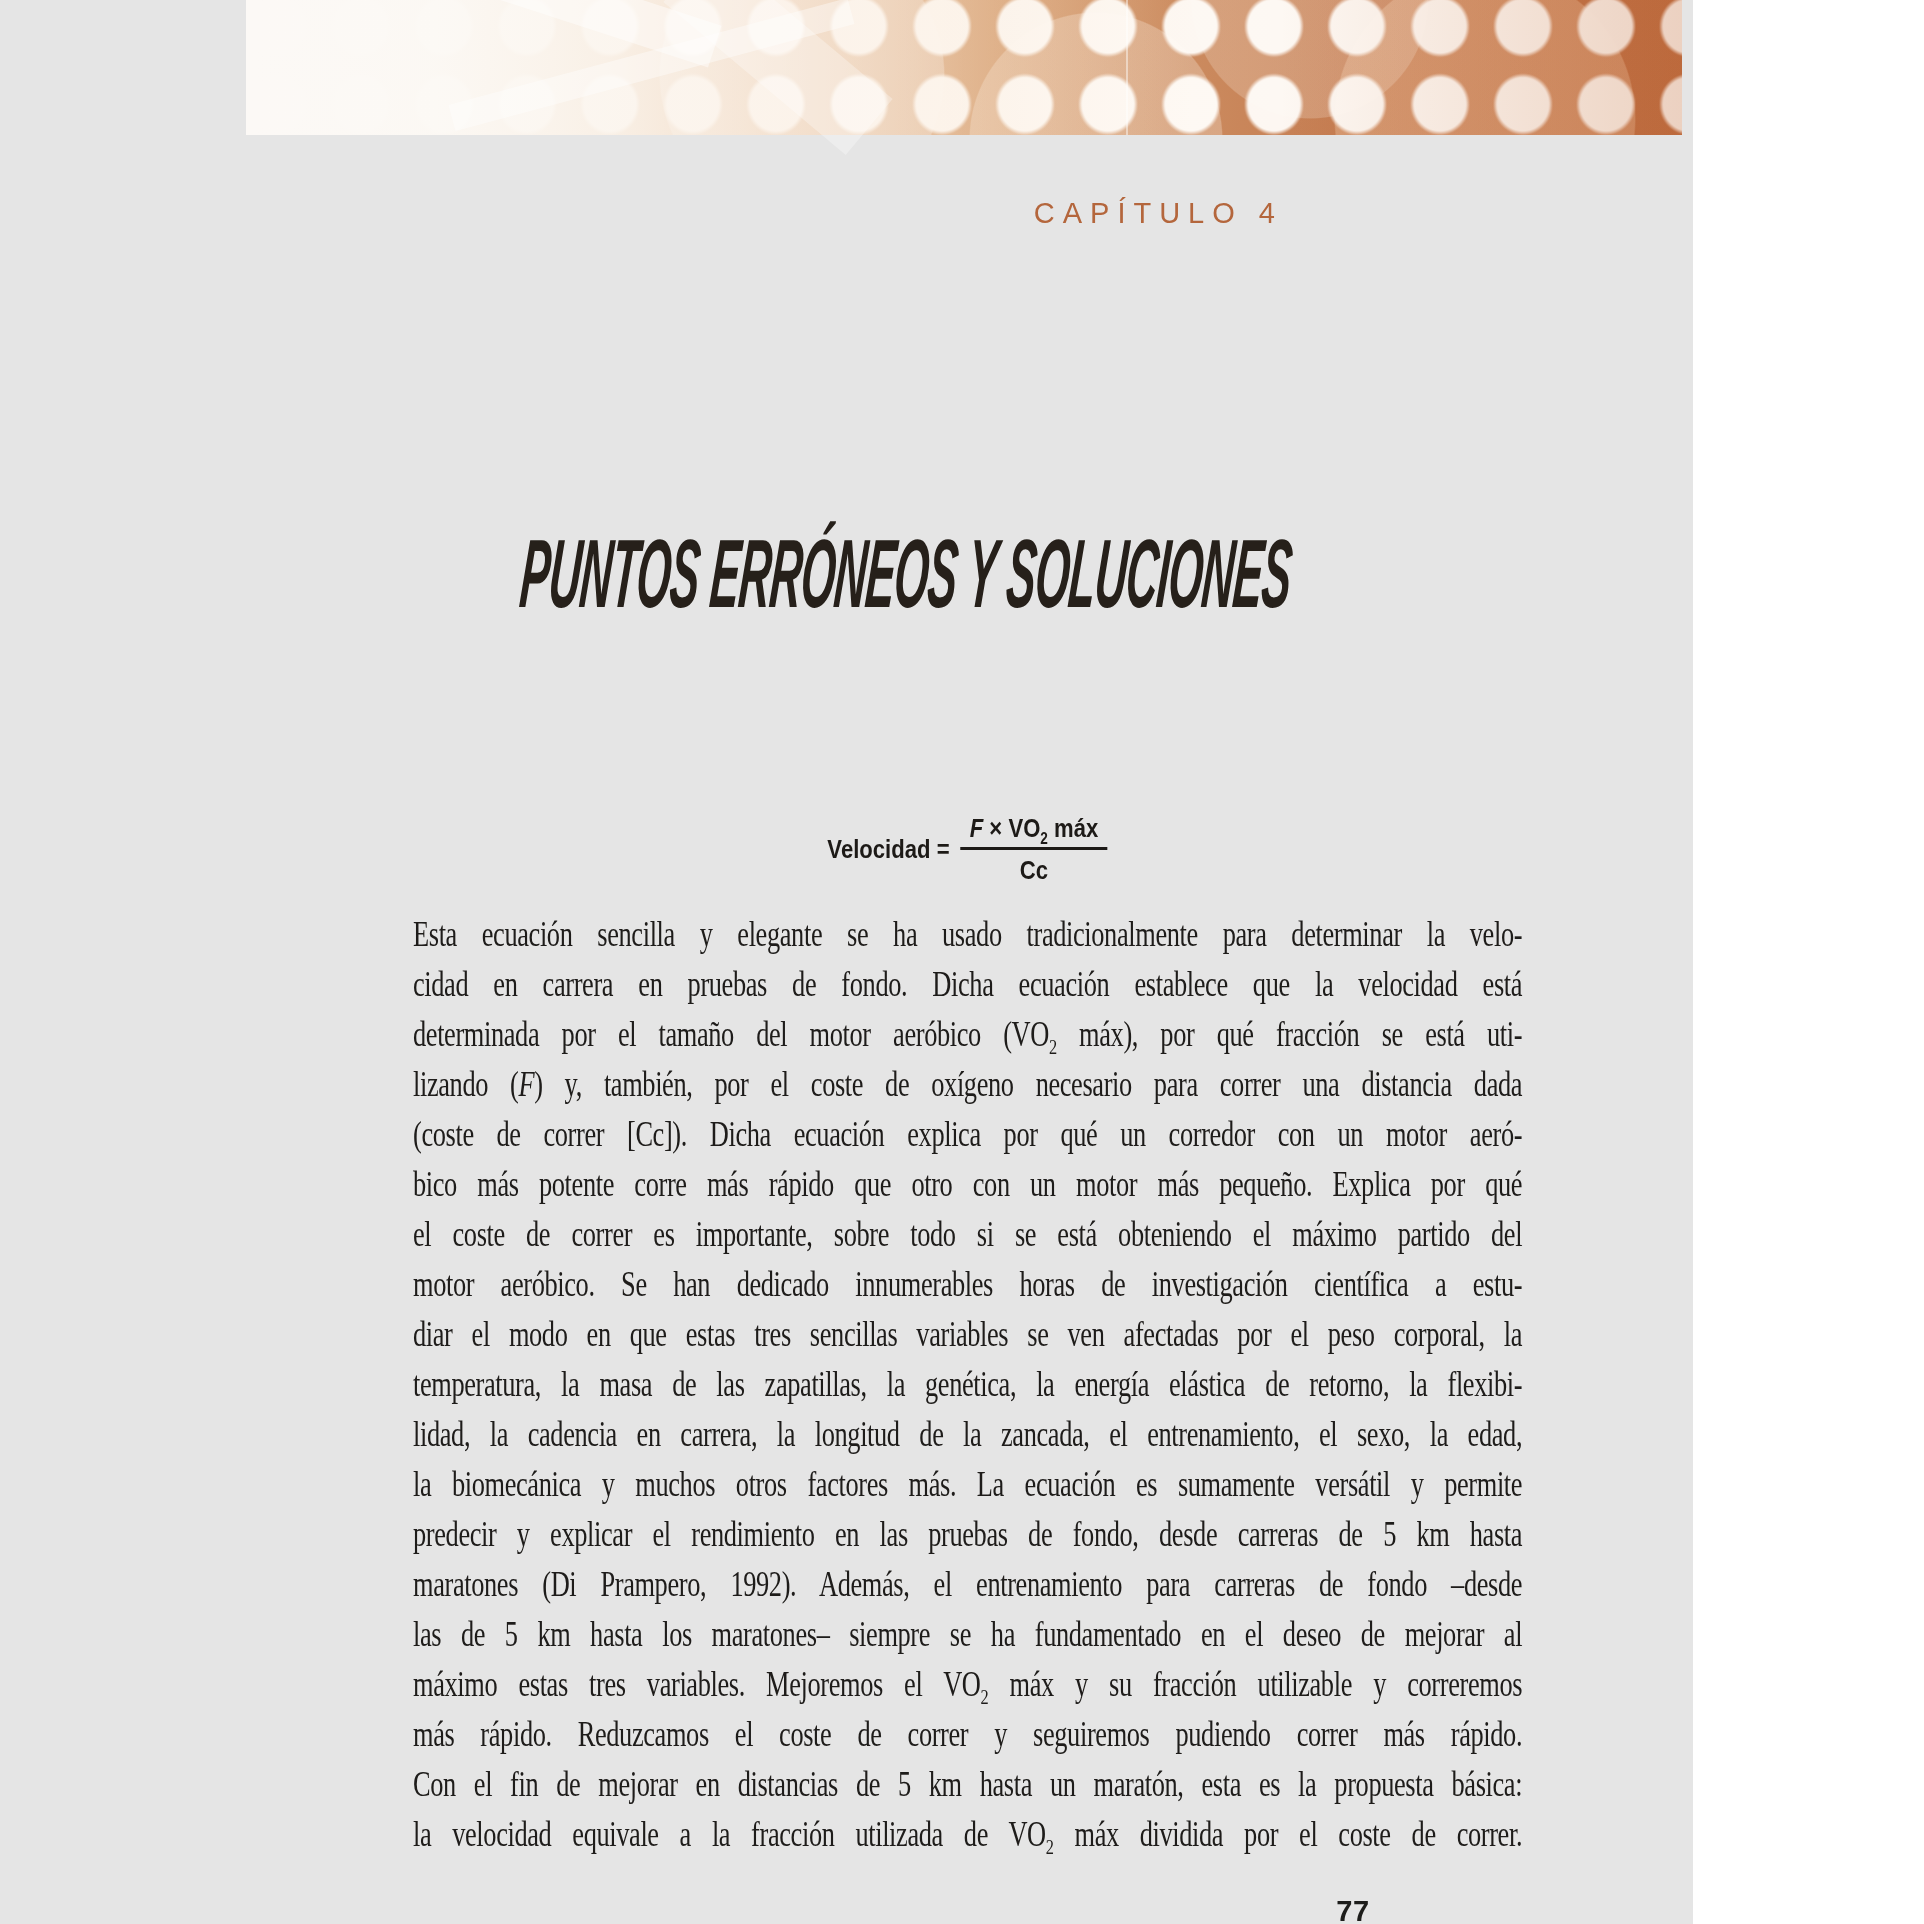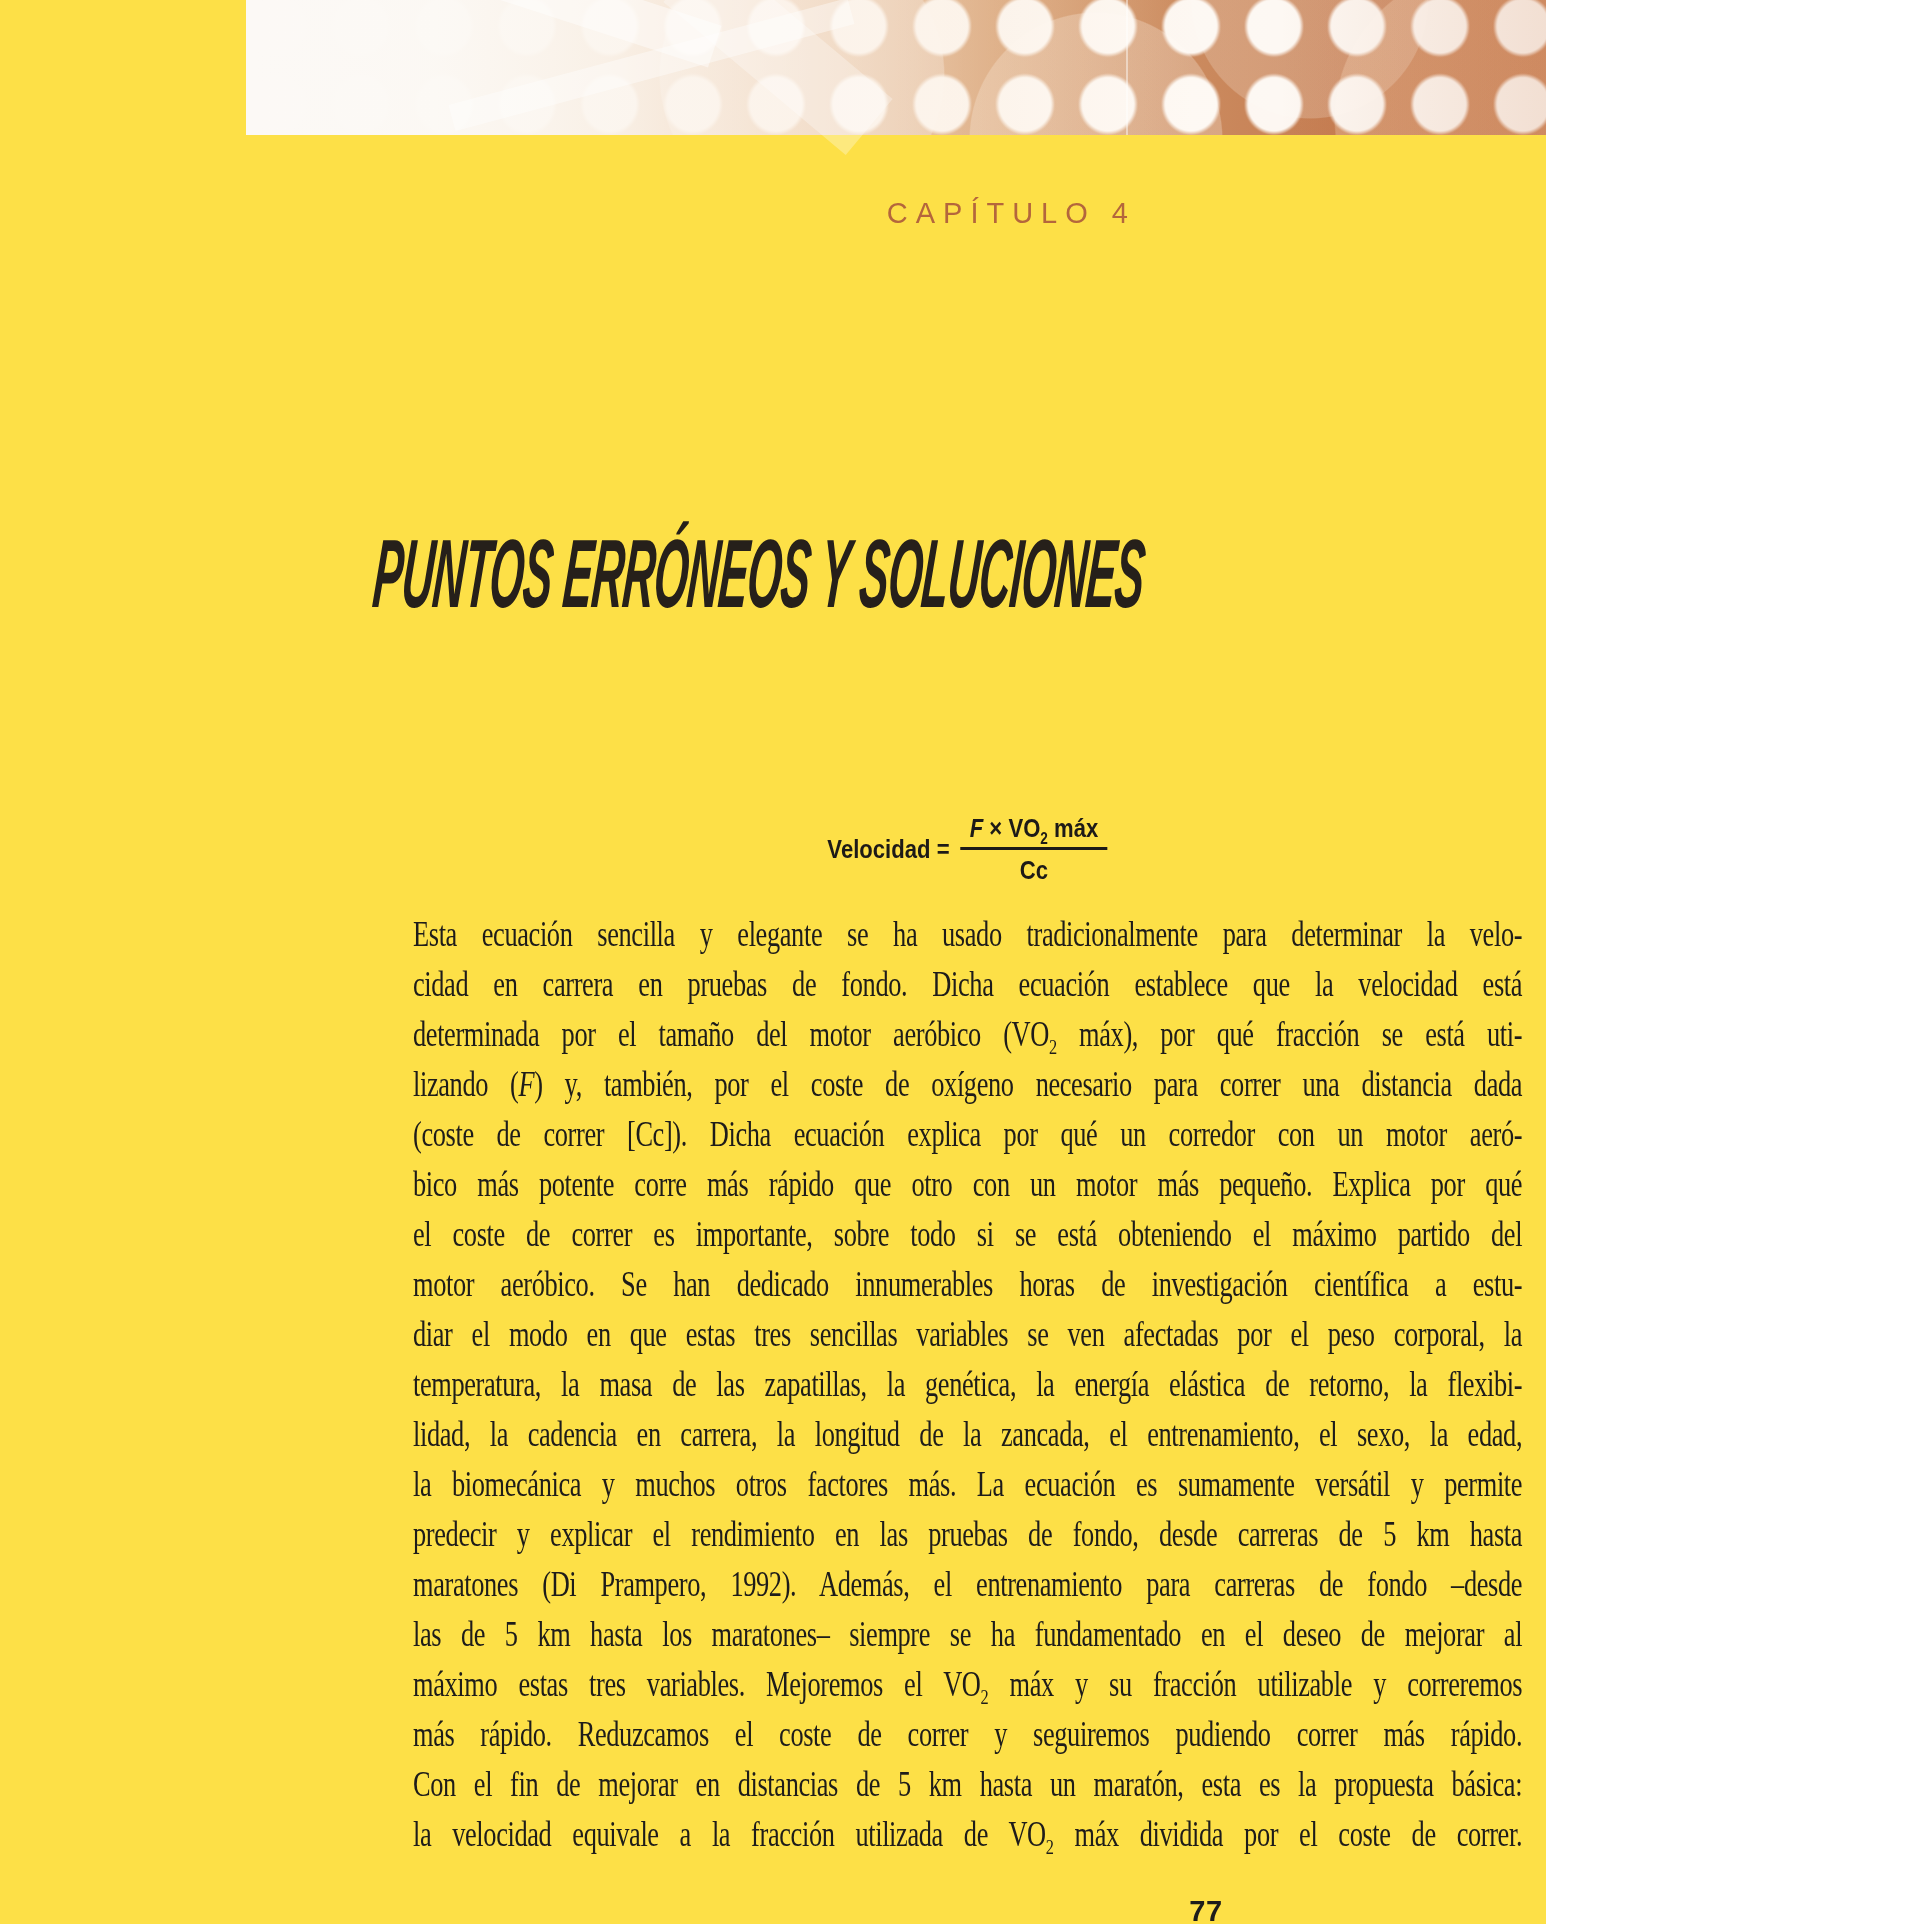--- a/index.html
+++ b/index.html
@@ -4,22 +4,22 @@
 <style>
   :root{
     --accent:#b4663c;
     --title:#26201a;
     --text:#1e1c1a;
     --band-orange:#c3744a;
   }
   html,body{margin:0;padding:0;background:#ffffff;}
   .page{
     position:relative;
-    width:1546px;height:1925px;
-    background:#fde047;
+    width:1693px;height:1925px;
+    background:#e5e5e5;
     overflow:hidden;
     font-family:"Liberation Serif","DejaVu Serif",serif;
     color:var(--text);
   }
 
   
   .header-band{
     position:absolute;left:246px;top:0;width:1436px;height:135px;
     background-color:var(--band-orange);
     background-image:

